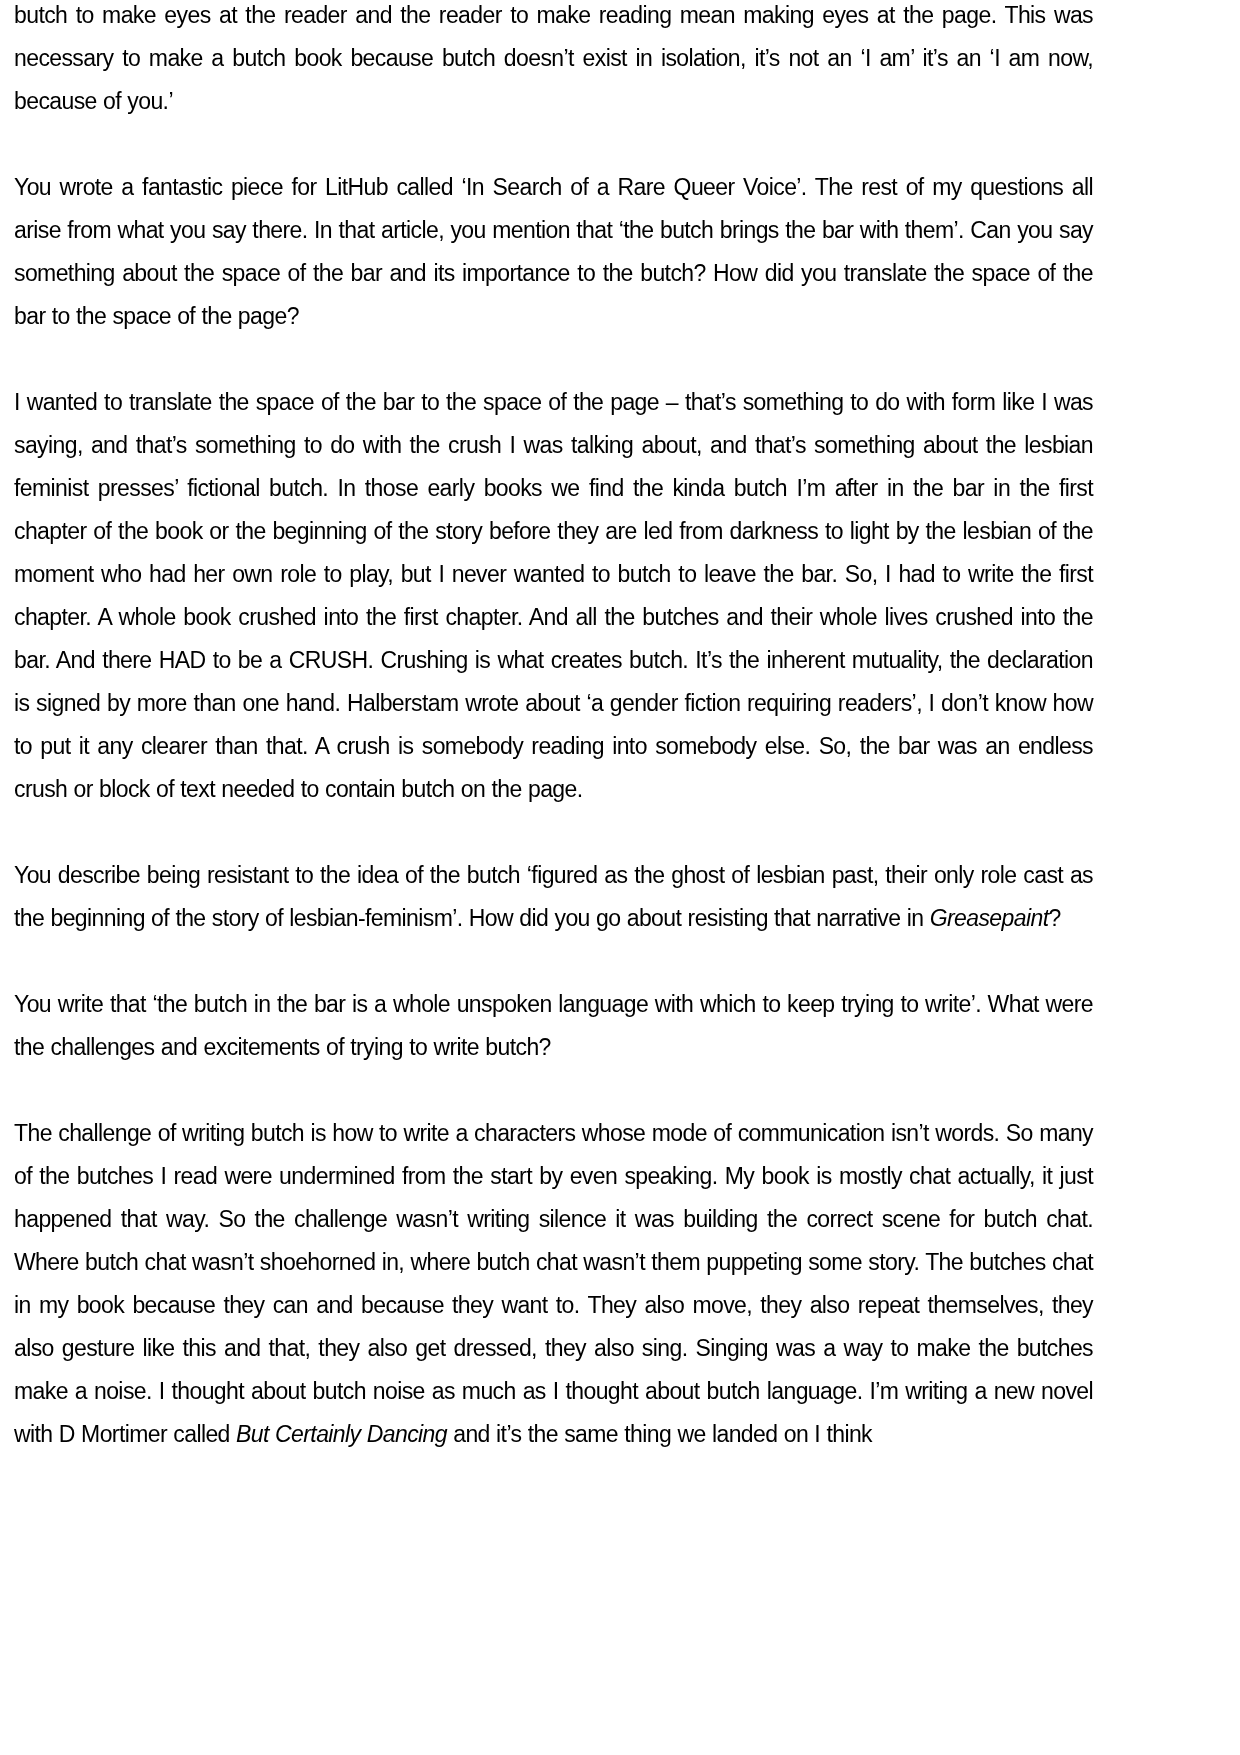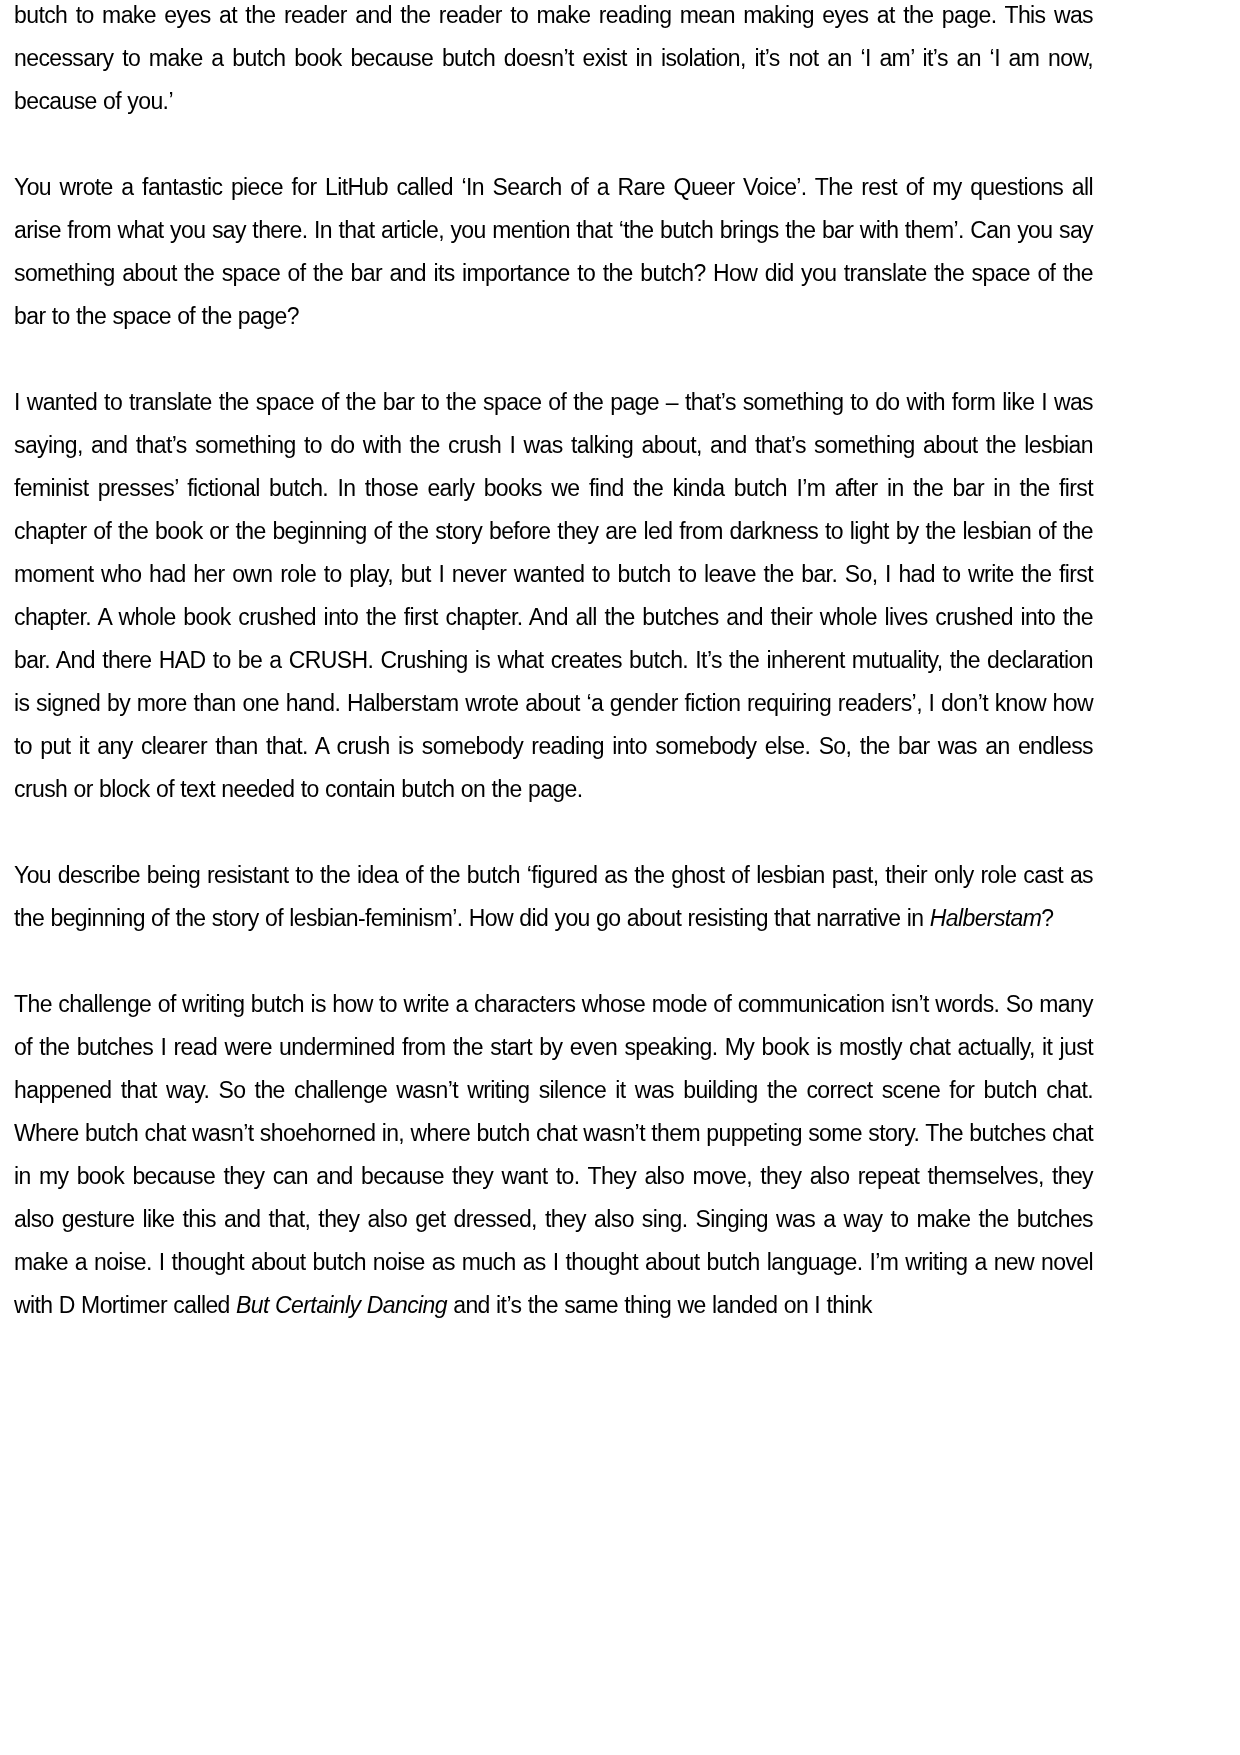--- a/index.html
+++ b/index.html
@@ -43,16 +43,17 @@
   }
 </style>
 </head>
 <body>
 
 <main class="page">
   <article class="article">
       <p class="answer"><span>butch to make eyes at the reader and the reader to make reading mean making eyes at the page. This was necessary to make a butch book because butch doesn’t exist in isolation, it’s not an ‘I am’ it’s an ‘I am now, because of you.’</span></p>
       <p class="question"><span>You wrote a fantastic piece for LitHub called ‘In Search of a Rare Queer Voice’. The rest of my questions all arise from what you say there. In that article, you mention that ‘the butch brings the bar with them’. Can you say something about the space of the bar and its importance to the butch? How did you translate the space of the bar to the space of the page?</span></p>
       <p class="answer"><span>I wanted to translate the space of the bar to the space of the page – that’s something to do with form like I was saying, and that’s something to do with the crush I was talking about, and that’s something about the lesbian feminist presses’ fictional butch. In those early books we find the kinda butch I’m after in the bar in the first chapter of the book or the beginning of the story before they are led from darkness to light by the lesbian of the moment who had her own role to play, but I never wanted to butch to leave the bar. So, I had to write the first chapter. A whole book crushed into the first chapter. And all the butches and their whole lives crushed into the bar. And there HAD to be a CRUSH. Crushing is what creates butch. It’s the inherent mutuality, the declaration is signed by more than one hand. Halberstam wrote about ‘a gender fiction requiring readers’, I don’t know how to put it any clearer than that. A crush is somebody reading into somebody else. So, the bar was an endless crush or block of text needed to contain butch on the page.</span></p>
-      <p class="question"><span>You describe being resistant to the idea of the butch ‘figured as the ghost of lesbian past, their only role cast as the beginning of the story of lesbian-feminism’. How did you go about resisting that narrative in </span><span class="italic">Halberstam</span><span>?</span></p>
+      <p class="question"><span>You describe being resistant to the idea of the butch ‘figured as the ghost of lesbian past, their only role cast as the beginning of the story of lesbian-feminism’. How did you go about resisting that narrative in </span><span class="italic">Greasepaint</span><span>?</span></p>
+      <p class="question"><span>You write that ‘the butch in the bar is a whole unspoken language with which to keep trying to write’. What were the challenges and excitements of trying to write butch?</span></p>
       <p class="answer"><span>The challenge of writing butch is how to write a characters whose mode of communication isn’t words. So many of the butches I read were undermined from the start by even speaking. My book is mostly chat actually, it just happened that way. So the challenge wasn’t writing silence it was building the correct scene for butch chat. Where butch chat wasn’t shoehorned in, where butch chat wasn’t them puppeting some story. The butches chat in my book because they can and because they want to. They also move, they also repeat themselves, they also gesture like this and that, they also get dressed, they also sing. Singing was a way to make the butches make a noise. I thought about butch noise as much as I thought about butch language. I’m writing a new novel with D Mortimer called </span><span class="italic">But Certainly Dancing</span><span> and it’s the same thing we landed on I think</span></p>
     </article>
 </main>
 
 </body></html>

